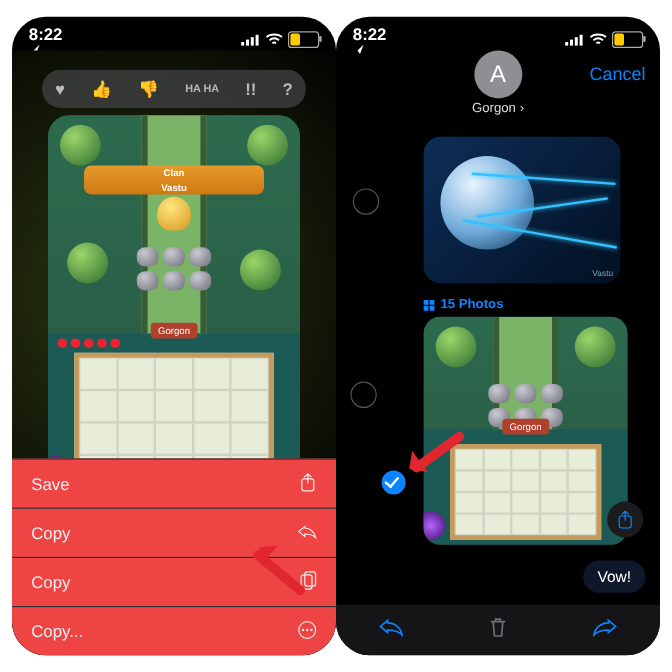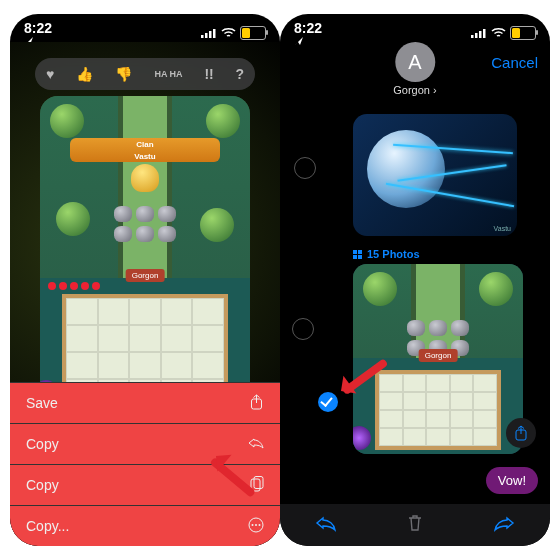--- a/index.html
+++ b/index.html
@@ -63,21 +63,21 @@
   .thumb{position:relative;margin-left:46px;width:170px;height:190px;border-radius:14px;overflow:hidden;background:#245}
   .thumb .arena{height:94px}
   .thumb .board{height:96px}
   .ring{position:absolute;left:12px;top:210px;width:20px;height:20px;border:1.5px solid #555;border-radius:50%}
   .check{position:absolute;left:38px;top:284px;width:20px;height:20px;background:#0a84ff;border-radius:50%}
   .check::after{content:"";position:absolute;left:5px;top:3px;width:5px;height:9px;border:solid #fff;border-width:0 2px 2px 0;transform:rotate(40deg)}
   .arrowR{position:absolute;left:54px;top:236px;width:70px;height:70px;pointer-events:none}
   .arrowR::before{content:"";position:absolute;left:10px;top:44px;width:52px;height:8px;background:#e0262e;transform:rotate(-36deg);transform-origin:left center;border-radius:4px}
   .arrowR::after{content:"";position:absolute;left:-4px;top:36px;border:11px solid transparent;border-right-color:#e0262e;transform:rotate(-36deg)}
   .share{position:absolute;right:14px;top:310px;width:30px;height:30px;border-radius:50%;background:#1c1c1e;display:flex;align-items:center;justify-content:center;color:#0a84ff}
-  .msgbub{position:absolute;right:12px;bottom:10px;background:#701a75;color:#fff;font-size:13px;padding:6px 12px;border-radius:16px}
+  .msgbub{position:absolute;right:12px;bottom:10px;background:#0f172a;color:#fff;font-size:13px;padding:6px 12px;border-radius:16px}
   .toolbar{position:absolute;left:0;right:0;bottom:0;height:42px;background:#151517;display:flex;justify-content:space-around;align-items:center;color:#0a84ff}
   .toolbar .trash{color:#6e6e73}
   svg{overflow:visible}
 </style>
 </head>
 <body>
 
 <div class="canvas">
 
   <div class="phone left">

